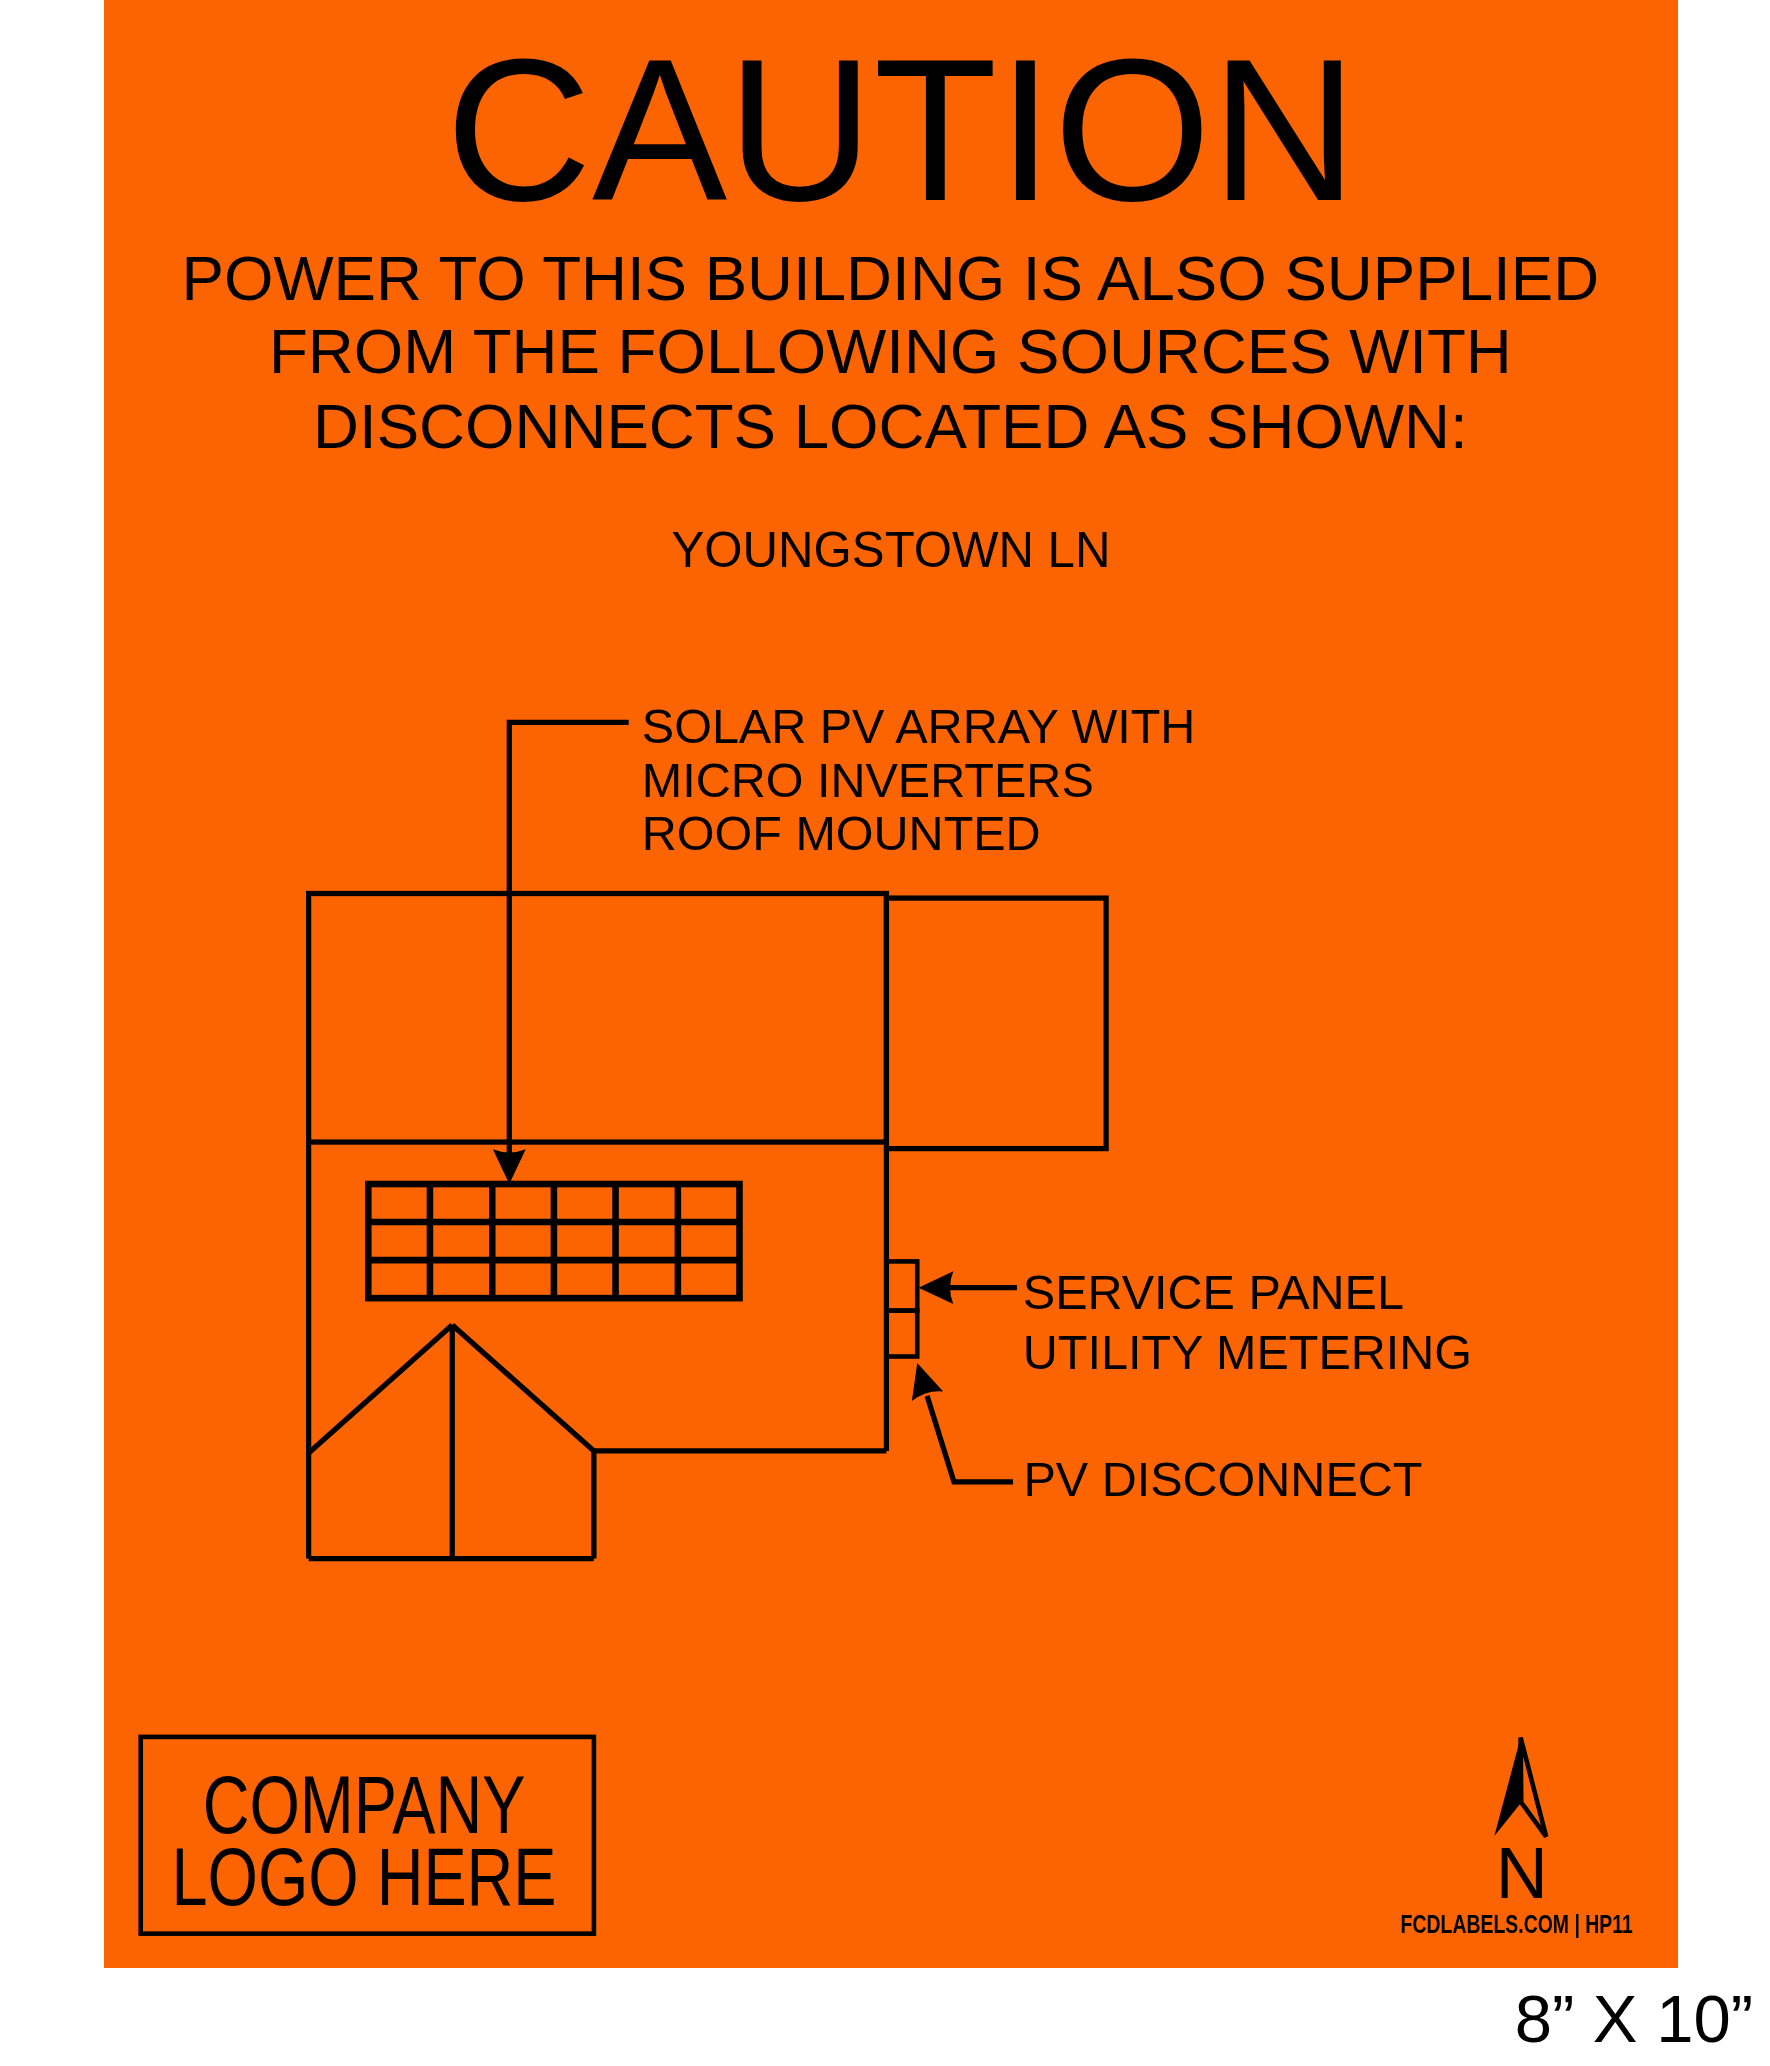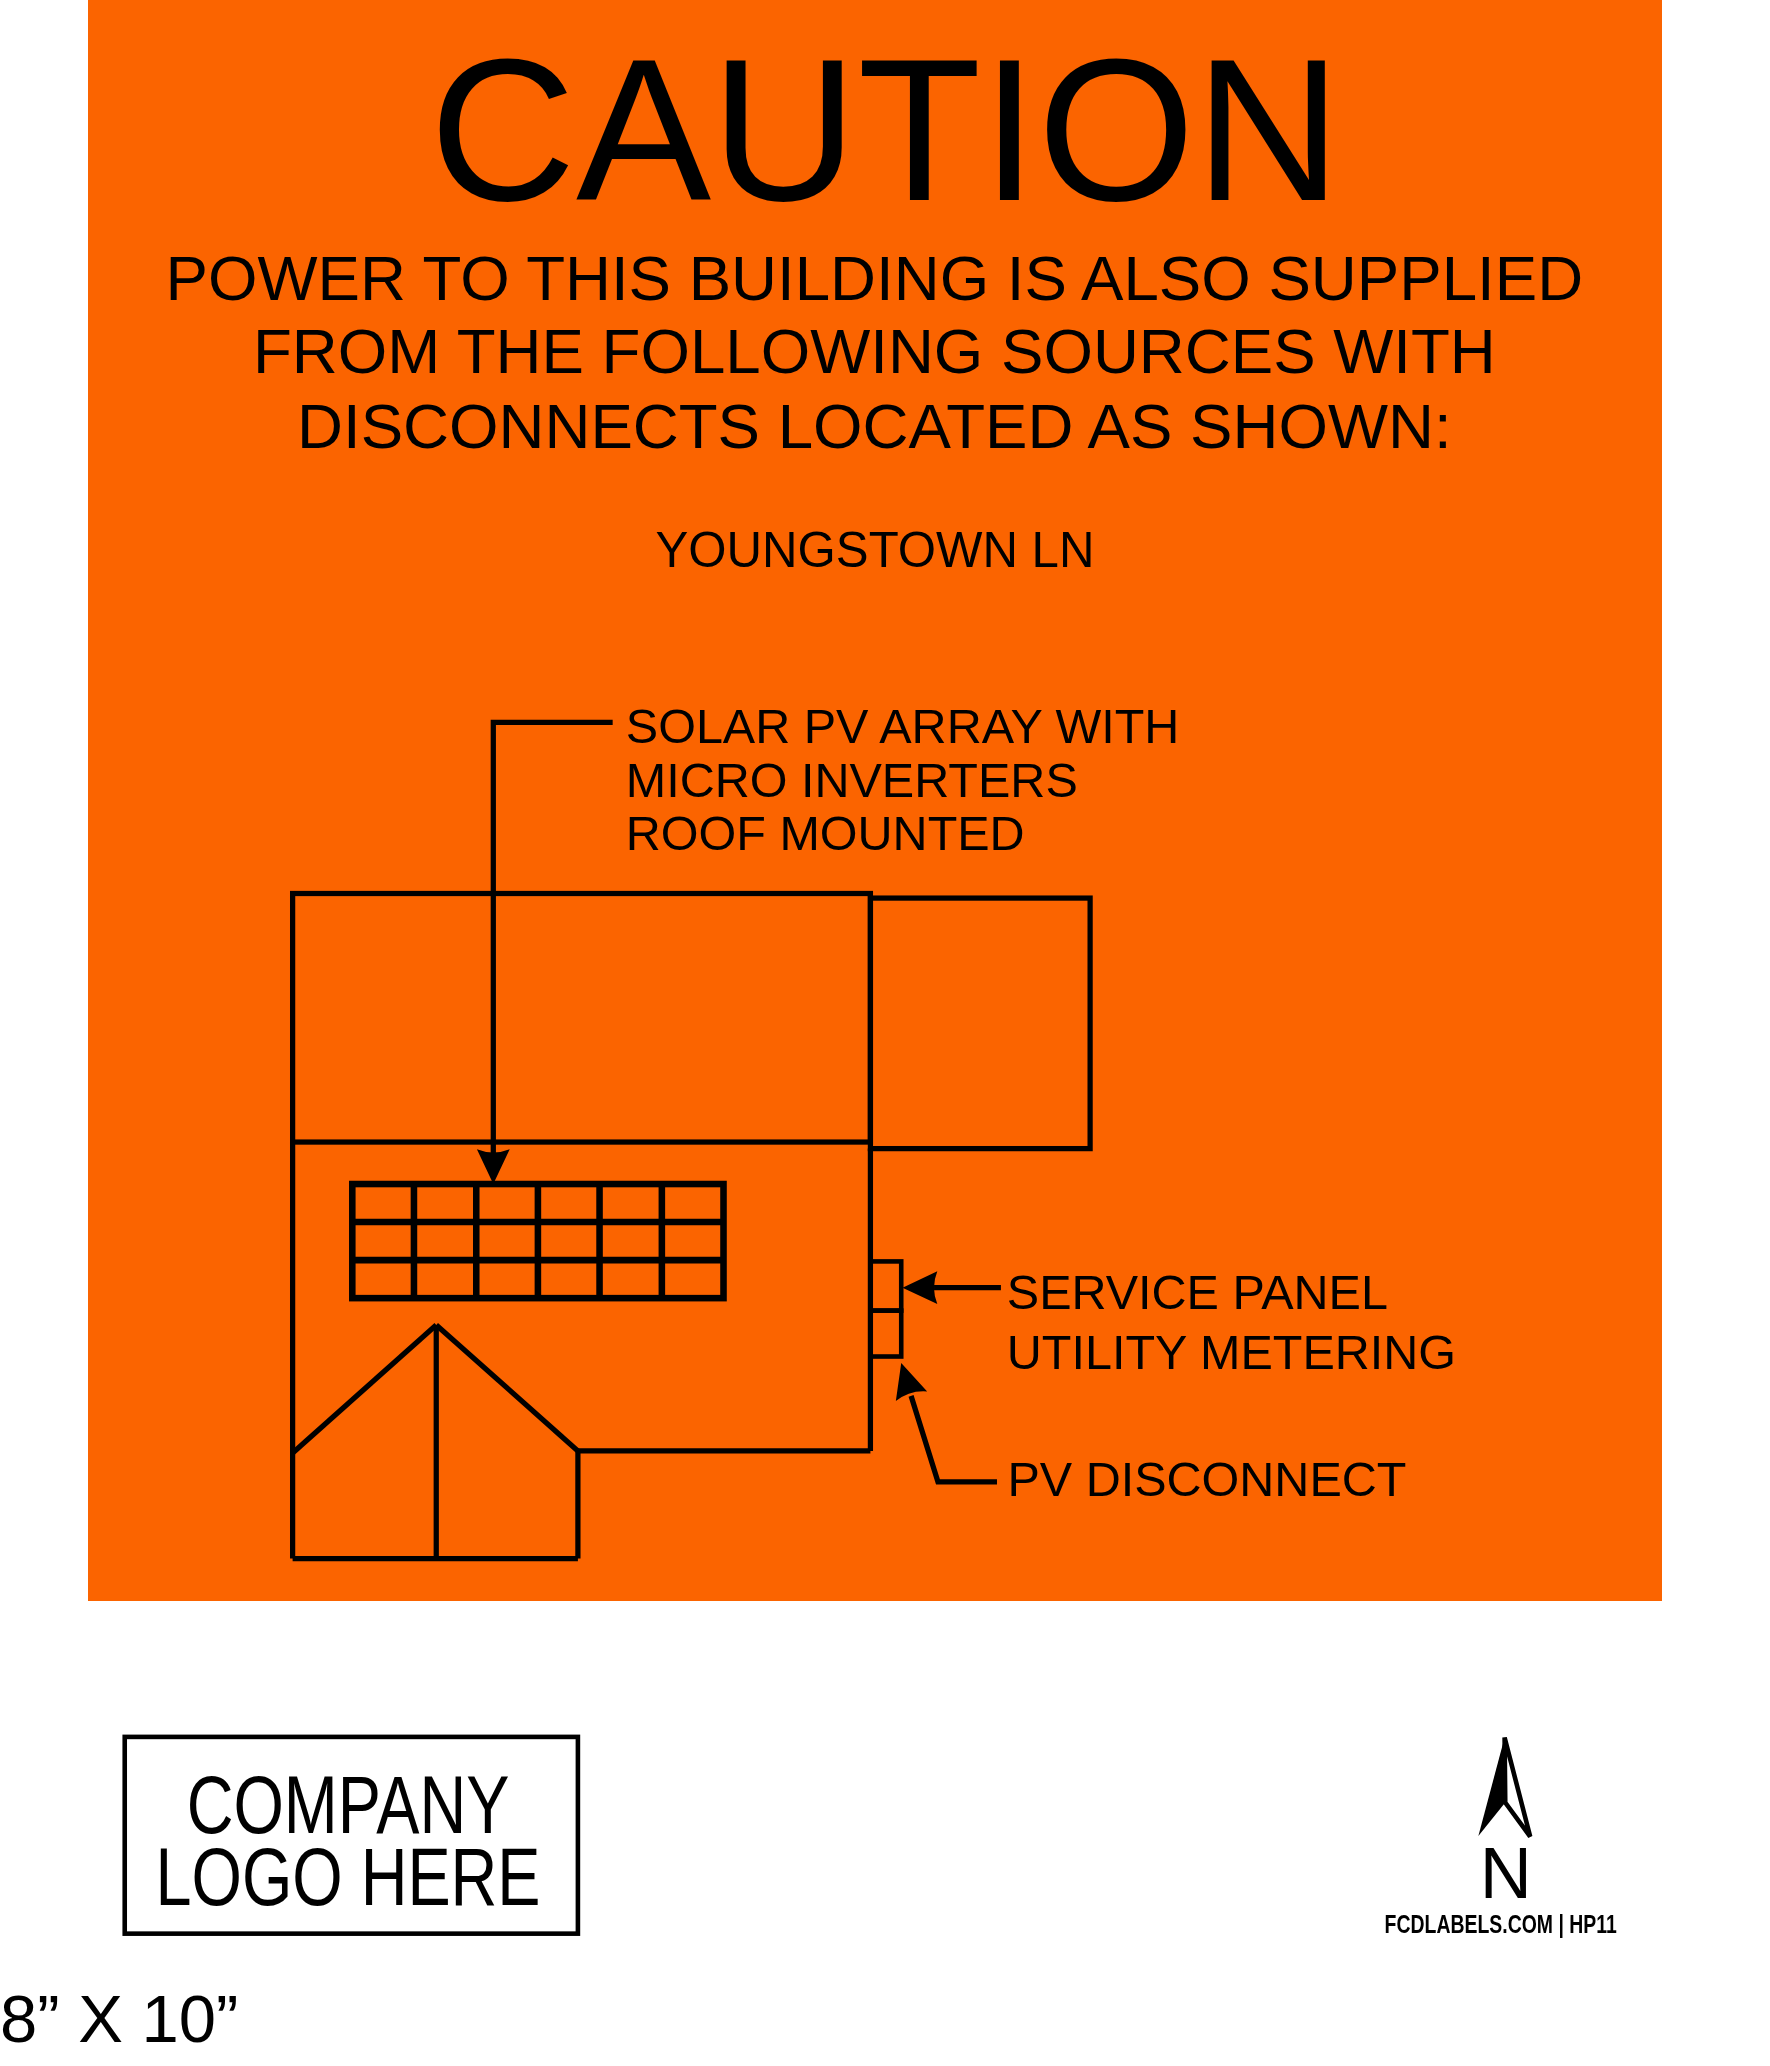--- a/index.html
+++ b/index.html
@@ -1,18 +1,18 @@
 <!DOCTYPE html>
 <html style="font-size:10.5px"><head>
 <meta charset="utf-8">
 <style>
   html,body{margin:0;padding:0;}
   body{width:1771px;height:2066px;background:#ffffff;position:relative;font-family:"Liberation Sans", sans-serif;}
-  #label{position:absolute;left:88px;top:0;width:1574px;height:1601px;background:#fb6400;}
-  #size{position:absolute;left:0;top:1980px;width:1753px;text-align:left;font-size:67px;color:#000;}
+  #label{position:absolute;left:104px;top:0;width:1574px;height:1968px;background:#fb6400;}
+  #size{position:absolute;left:0;top:1980px;width:1753px;text-align:right;font-size:67px;color:#000;}
 </style>
 </head>
 <body>
 <div id="label">
 <svg width="1574" height="1968" viewBox="0 0 2400 3000">
   <g fill="#000000" font-family="Liberation Sans">
     <text x="1216" y="305" font-size="309" text-anchor="middle">CAUTION</text>
     <text x="1199" y="457" font-size="97" text-anchor="middle">POWER TO THIS BUILDING IS ALSO SUPPLIED</text>
     <text x="1199" y="568" font-size="97" text-anchor="middle">FROM THE FOLLOWING SOURCES WITH</text>
     <text x="1199" y="683" font-size="97" text-anchor="middle">DISCONNECTS LOCATED AS SHOWN:</text>

